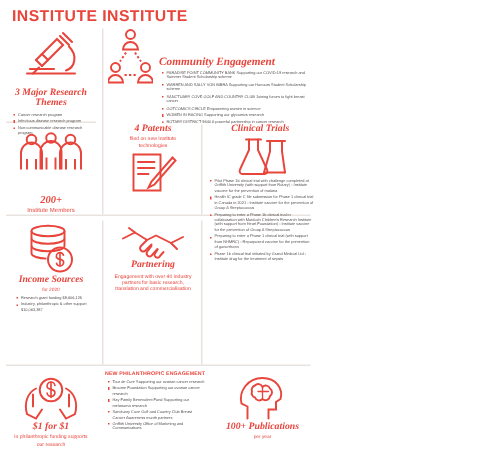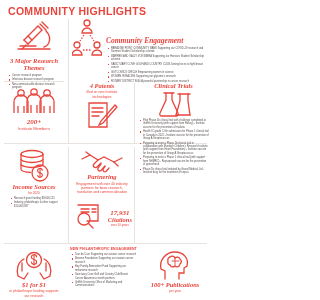--- a/index.html
+++ b/index.html
@@ -81,21 +81,21 @@
     font-family:"Liberation Serif", serif;
     font-weight:bold; font-style:italic;
     color:#e8453c; text-align:center;
   }
 </style>
 </head>
 <body>
 
 <div class="page">
 
-  <div class="title">COMMUNITY HIGHLIGHTS</div>
+  <div class="title">INSTITUTE INSTITUTE</div>
 
   <div class="grid">
 
     <div class="vline" style="left:68px; top:2px; height:124px;"></div>
     <div class="vline" style="left:134px; top:66px; height:60px;"></div>
     <div class="vline" style="left:68px; top:130px; height:96px;"></div>
     <div class="vline" style="left:134px; top:130px; height:96px;"></div>
     <div class="hline" style="left:4px; top:126px; width:203px;"></div>
     <div class="hline" style="left:4px; top:226px; width:203px;"></div>
     <div class="hline" style="left:4px; top:64px; width:60px;"></div>
@@ -167,21 +167,21 @@
             <circle cx="39" cy="6" r="3.2"></circle>
             <path d="M6 26 L6 15 a7 7 0 0 1 14 0 L20 26"></path>
             <path d="M19 26 L19 14 a7 7 0 0 1 14 0 L33 26"></path>
             <path d="M32 26 L32 15 a7 7 0 0 1 14 0 L46 26"></path>
             <path d="M10 19 L10 26 M16 19 L16 26"></path>
             <path d="M23 18 L23 26 M29 18 L29 26"></path>
             <path d="M36 19 L36 26 M42 19 L42 26"></path>
           </g>
         </svg>
       </span>
-      <div class="stat-num" style="font-size:7px; margin-top:1px;">200+</div>
+      <div class="stat-num" style="font-size:7px; margin-top:12px;">200+</div>
       <div class="sub" style="font-size:4px; margin-top:0px;">Institute Members</div>
     </div>
 
     <div class="cell" style="left:72px; top:66px; width:60px;">
       <div class="serif-h mid">4 Patents</div>
       <div class="sub" style="margin-top:0.5px; padding:0 6px;">filed on new Institute technologies</div>
       <span class="icon">
         <svg width="34" height="30" viewBox="0 0 34 30" style="margin:2px auto 0; display:block;">
           <g stroke="#e8453c" stroke-width="1.3" fill="none" stroke-linecap="round">
             <path d="M4 2 L22 2 L22 26 L4 26 Z"></path>
@@ -247,39 +247,20 @@
             <path d="M21 15 L18 19 a2 2 0 0 0 3 2.5 L25 17"></path>
             <path d="M25 17.5 L23 20.5 a2 2 0 0 0 3 2 L29 19"></path>
             <path d="M10 6 L6 3 M34 13 L38 17"></path>
           </g>
         </svg>
       </span>
       <div class="serif-h mid" style="margin-top:1px;">Partnering</div>
       <div class="sub" style="margin-top:1px; padding:0 4px;">Engagement with over 40 industry partners for basic research, translation and commercialisation</div>
     </div>
 
-    <div class="cell" style="left:72px; top:186px; width:60px;">
-      <div style="display:flex; align-items:center; justify-content:center; gap:3px;">
-        <span class="icon">
-          <svg width="26" height="26" viewBox="0 0 26 26">
-            <g stroke="#e8453c" stroke-width="1.3" fill="none" stroke-linecap="round">
-              <path d="M3 2 L23 2 L23 18 L12 18"></path>
-              <path d="M6 6 L14 6 M6 9 L14 9 M17 6 L21 6 M17 9 L21 9"></path>
-              <circle cx="9" cy="16" r="6"></circle>
-              <path d="M13.5 20.5 L18 25"></path>
-            </g>
-          </svg>
-        </span>
-        <div>
-          <div class="stat-num" style="font-size:7px;">17,931</div>
-          <div class="serif-h mid">Citations</div>
-          <div class="sub" style="font-size:3px;">over 10 years</div>
-        </div>
-      </div>
-    </div>
 
     <div class="cell" style="left:2px; top:232px; width:64px;">
       <span class="icon">
         <svg width="40" height="32" viewBox="0 0 40 32" style="margin:0 auto; display:block;">
           <g stroke="#e8453c" stroke-width="1.3" fill="none" stroke-linecap="round">
             <circle cx="20" cy="11" r="7.5"></circle>
             <path d="M20 6 L20 16" stroke-width="1.1"></path>
             <path d="M22.6 8 a2.6 2.6 0 0 0 -5.2 0.6 c0 2.6 5.2 1.3 5.2 3.9 a2.6 2.6 0 0 1 -5.2 0.5" stroke-width="1.1"></path>
             <path d="M10 10 C4 13 2 20 4 27 L10 30 L14 24"></path>
             <path d="M30 10 C36 13 38 20 36 27 L30 30 L26 24"></path>

